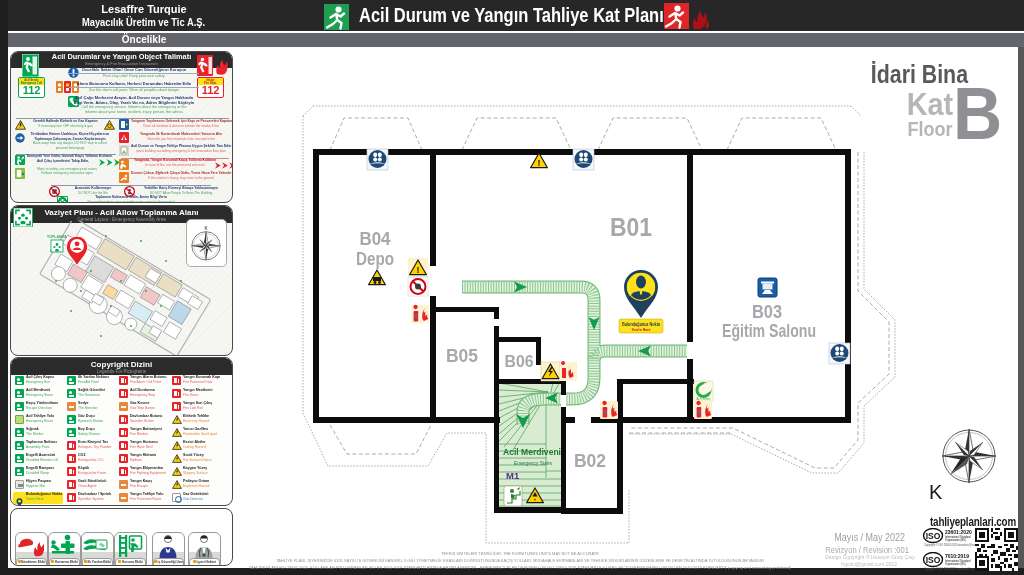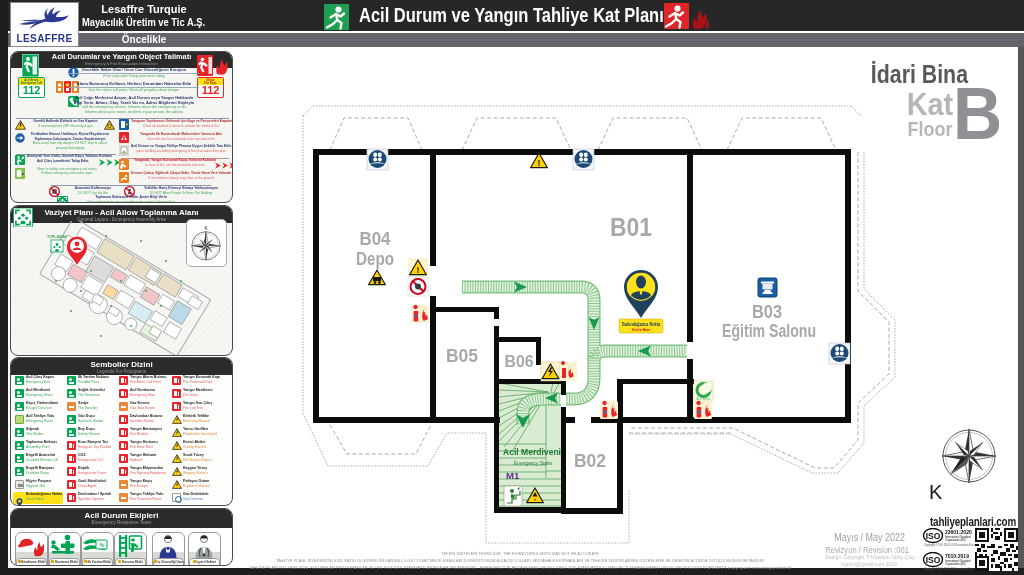--- a/index.html
+++ b/index.html
@@ -26,30 +26,20 @@
 <div class="abs" style="left:1018px;top:47px;width:6px;height:528px;background:#55575b;"></div>
 
 <div class="abs" style="left:0;top:568px;width:1024px;height:7px;background:#1e1e1e;"></div>
 
 <div class="abs" style="left:80px;top:3px;width:128px;text-align:center;color:#fff;font-weight:bold;font-size:11px;">Lesaffre Turquie</div>
 
 <div class="abs" style="left:66px;top:16px;width:155px;text-align:center;color:#fff;font-weight:bold;font-size:11px;transform:scaleX(.85);transform-origin:50% 0;">Mayacılık Üretim ve Tic A.Ş.</div>
 
 <div class="abs" style="left:80px;top:34px;width:128px;text-align:center;color:#fff;font-weight:bold;font-size:10px;">Öncelikle</div>
 
-<div class="abs" style="left:10px;top:2px;width:69px;height:45px;background:#fff;border:1px solid #888;box-sizing:border-box;">
-
-<svg class="abs" style="left:4px;top:1px;" width="60" height="30" viewBox="0 0 60 30">
-<path d="M30 14 Q28 8 33 4 Q30 9 33 11 Q34 6 40 3 Q36 8 38 10.5 Q41 7 46 6.5 Q41 10 41 13 Q36 16 30 14z" fill="#2b3990"></path>
-<path d="M27 16 Q34 12 42 13 Q50 13.5 54 11 Q51 16 44 17.5 Q36 19 30 17.5 Q22 20 14 25 Q19 19 25 16.5 Q14 18 6 16.5 Q17 15.5 27 16z" fill="#2b3990"></path>
-<path d="M4 20 Q20 16 34 16.5 Q24 19 14 20.5 Q8 21 4 20z" fill="#2b3990"></path>
-</svg>
-
-<div class="abs" style="left:0;top:30px;width:67px;text-align:center;color:#24358c;font-weight:bold;font-size:10px;letter-spacing:.4px;">LESAFFRE</div>
-</div>
 
 <svg class="abs" style="left:324px;top:4px;" width="25" height="26" viewBox="0 0 25 26">
 <rect x="0" y="0" width="25" height="26" fill="#1e9e50"></rect>
 <circle cx="14.5" cy="5.5" r="3.1" fill="#fff"></circle>
 <g stroke="#fff" stroke-width="2.4" stroke-linecap="round" stroke-linejoin="round" fill="none">
 <path d="M6.5 13.5 L12 10 L16.5 12.5 L20 9.5"></path>
 <path d="M12.3 10.2 L13.2 16"></path>
 <path d="M13.2 16 L17.5 19 L16.5 24.5"></path>
 <path d="M13.2 16 L9 20 L3 23.5"></path>
 </g>
@@ -404,21 +394,21 @@
             <use href="#mstar" transform="rotate(180)"></use>
             <use href="#mstar" transform="rotate(270)"></use>
           </g>
 </g>
 </svg>
 </div>
 
 <div class="panel" style="top:357px;height:149px;background:#fdfdfb;background-image:none;" id="panel3">
 
 <div class="phead" style="height:15px;padding-top:1.5px;">
-        <div class="t1" style="font-size:8px;">Semboller Dizini</div>
+        <div class="t1" style="font-size:8px;">Copyright Dizini</div>
         <div class="t2" style="font-size:4.5px;">Legends For Pictograms</div>
       </div>
 <div class="abs" style="left:4px;top:18px;width:9px;height:9px;background:#00a651;border-radius:1px;">
         <div style="position:absolute;left:2px;top:2px;width:3px;height:3px;background:#fff;border-radius:50%;"></div>
         <div style="position:absolute;left:2px;top:5.5px;width:5px;height:2px;background:#fff;"></div>
       </div>
 <div class="abs" style="left:15px;top:17px;width:42px;">
         <div style="font-size:3.6px;line-height:4.6px;color:#222;font-weight:bold;white-space:nowrap;">Acil Çıkış Kapısı</div>
         <div style="font-size:3.4px;line-height:4.4px;color:#3fa557;white-space:nowrap;">Emergency Exit</div>
       </div>
@@ -723,24 +713,20 @@
         <div style="position:absolute;left:1.5px;top:1.5px;width:5px;height:5px;border:1.5px solid #1b5ea6;border-radius:50%;"></div>
       </div>
 <div class="abs" style="left:172px;top:134px;width:42px;">
         <div style="font-size:3.6px;line-height:4.6px;color:#222;font-weight:bold;white-space:nowrap;">Gaz Dedektörü</div>
         <div style="font-size:3.4px;line-height:4.4px;color:#4a7fc0;white-space:nowrap;">Gas Detector</div>
       </div>
 </div>
 
 <div class="panel" style="top:508px;height:58px;background:#fff;background-image:none;" id="panel4">
 
-<div class="phead" style="height:17px;padding-top:2px;">
-        <div class="t1" style="font-size:8px;">Acil Durum Ekipleri</div>
-        <div class="t2" style="font-size:4.8px;">Emergency Response Team</div>
-      </div>
 
 <div class="abs" style="left:4px;top:23px;width:31px;height:35px;background:linear-gradient(#fff 55%,#d9d9d6 55%);border:1px solid #999;border-radius:6px;"></div>
 <svg class="abs" style="left:6px;top:25px;" width="27" height="24" viewBox="0 0 27 24">
         <path d="M3 9 a7 6 0 0 1 13 -1 l-13 3z" fill="#e02528"></path>
         <path d="M1.5 10.5 l14 -3 q1.5 2 -.5 3.5 l-13 2.5 q-1.5 -1.5 -.5 -3z" fill="#e02528"></path>
         <path d="M18 22 q-2.5-5 .5-9 q.4 2.8 2 3.3 q-1-4.5 2-8.5 q.4 4.5 2.3 5.5 q.7-2.6 2-3.4 q1 4.5-.3 8 q-1.4 4.3-5 4.3 q-2.4 0-3.5-.2z" fill="#e02528"></path>
       </svg>
 <div class="abs" style="left:5px;top:49px;width:29px;height:8px;background:#fff;border:.7px solid #999;border-radius:4px;text-align:center;font-size:3.2px;font-weight:bold;color:#333;line-height:7.5px;white-space:nowrap;"><span style="display:inline-block;width:3px;height:3px;background:#e8a200;border-radius:.8px;margin-right:.5px;"></span>Söndürme Ekibi</div>
 
 <div class="abs" style="left:37px;top:23px;width:31px;height:35px;background:linear-gradient(#fff 55%,#d9d9d6 55%);border:1px solid #999;border-radius:6px;"></div>

